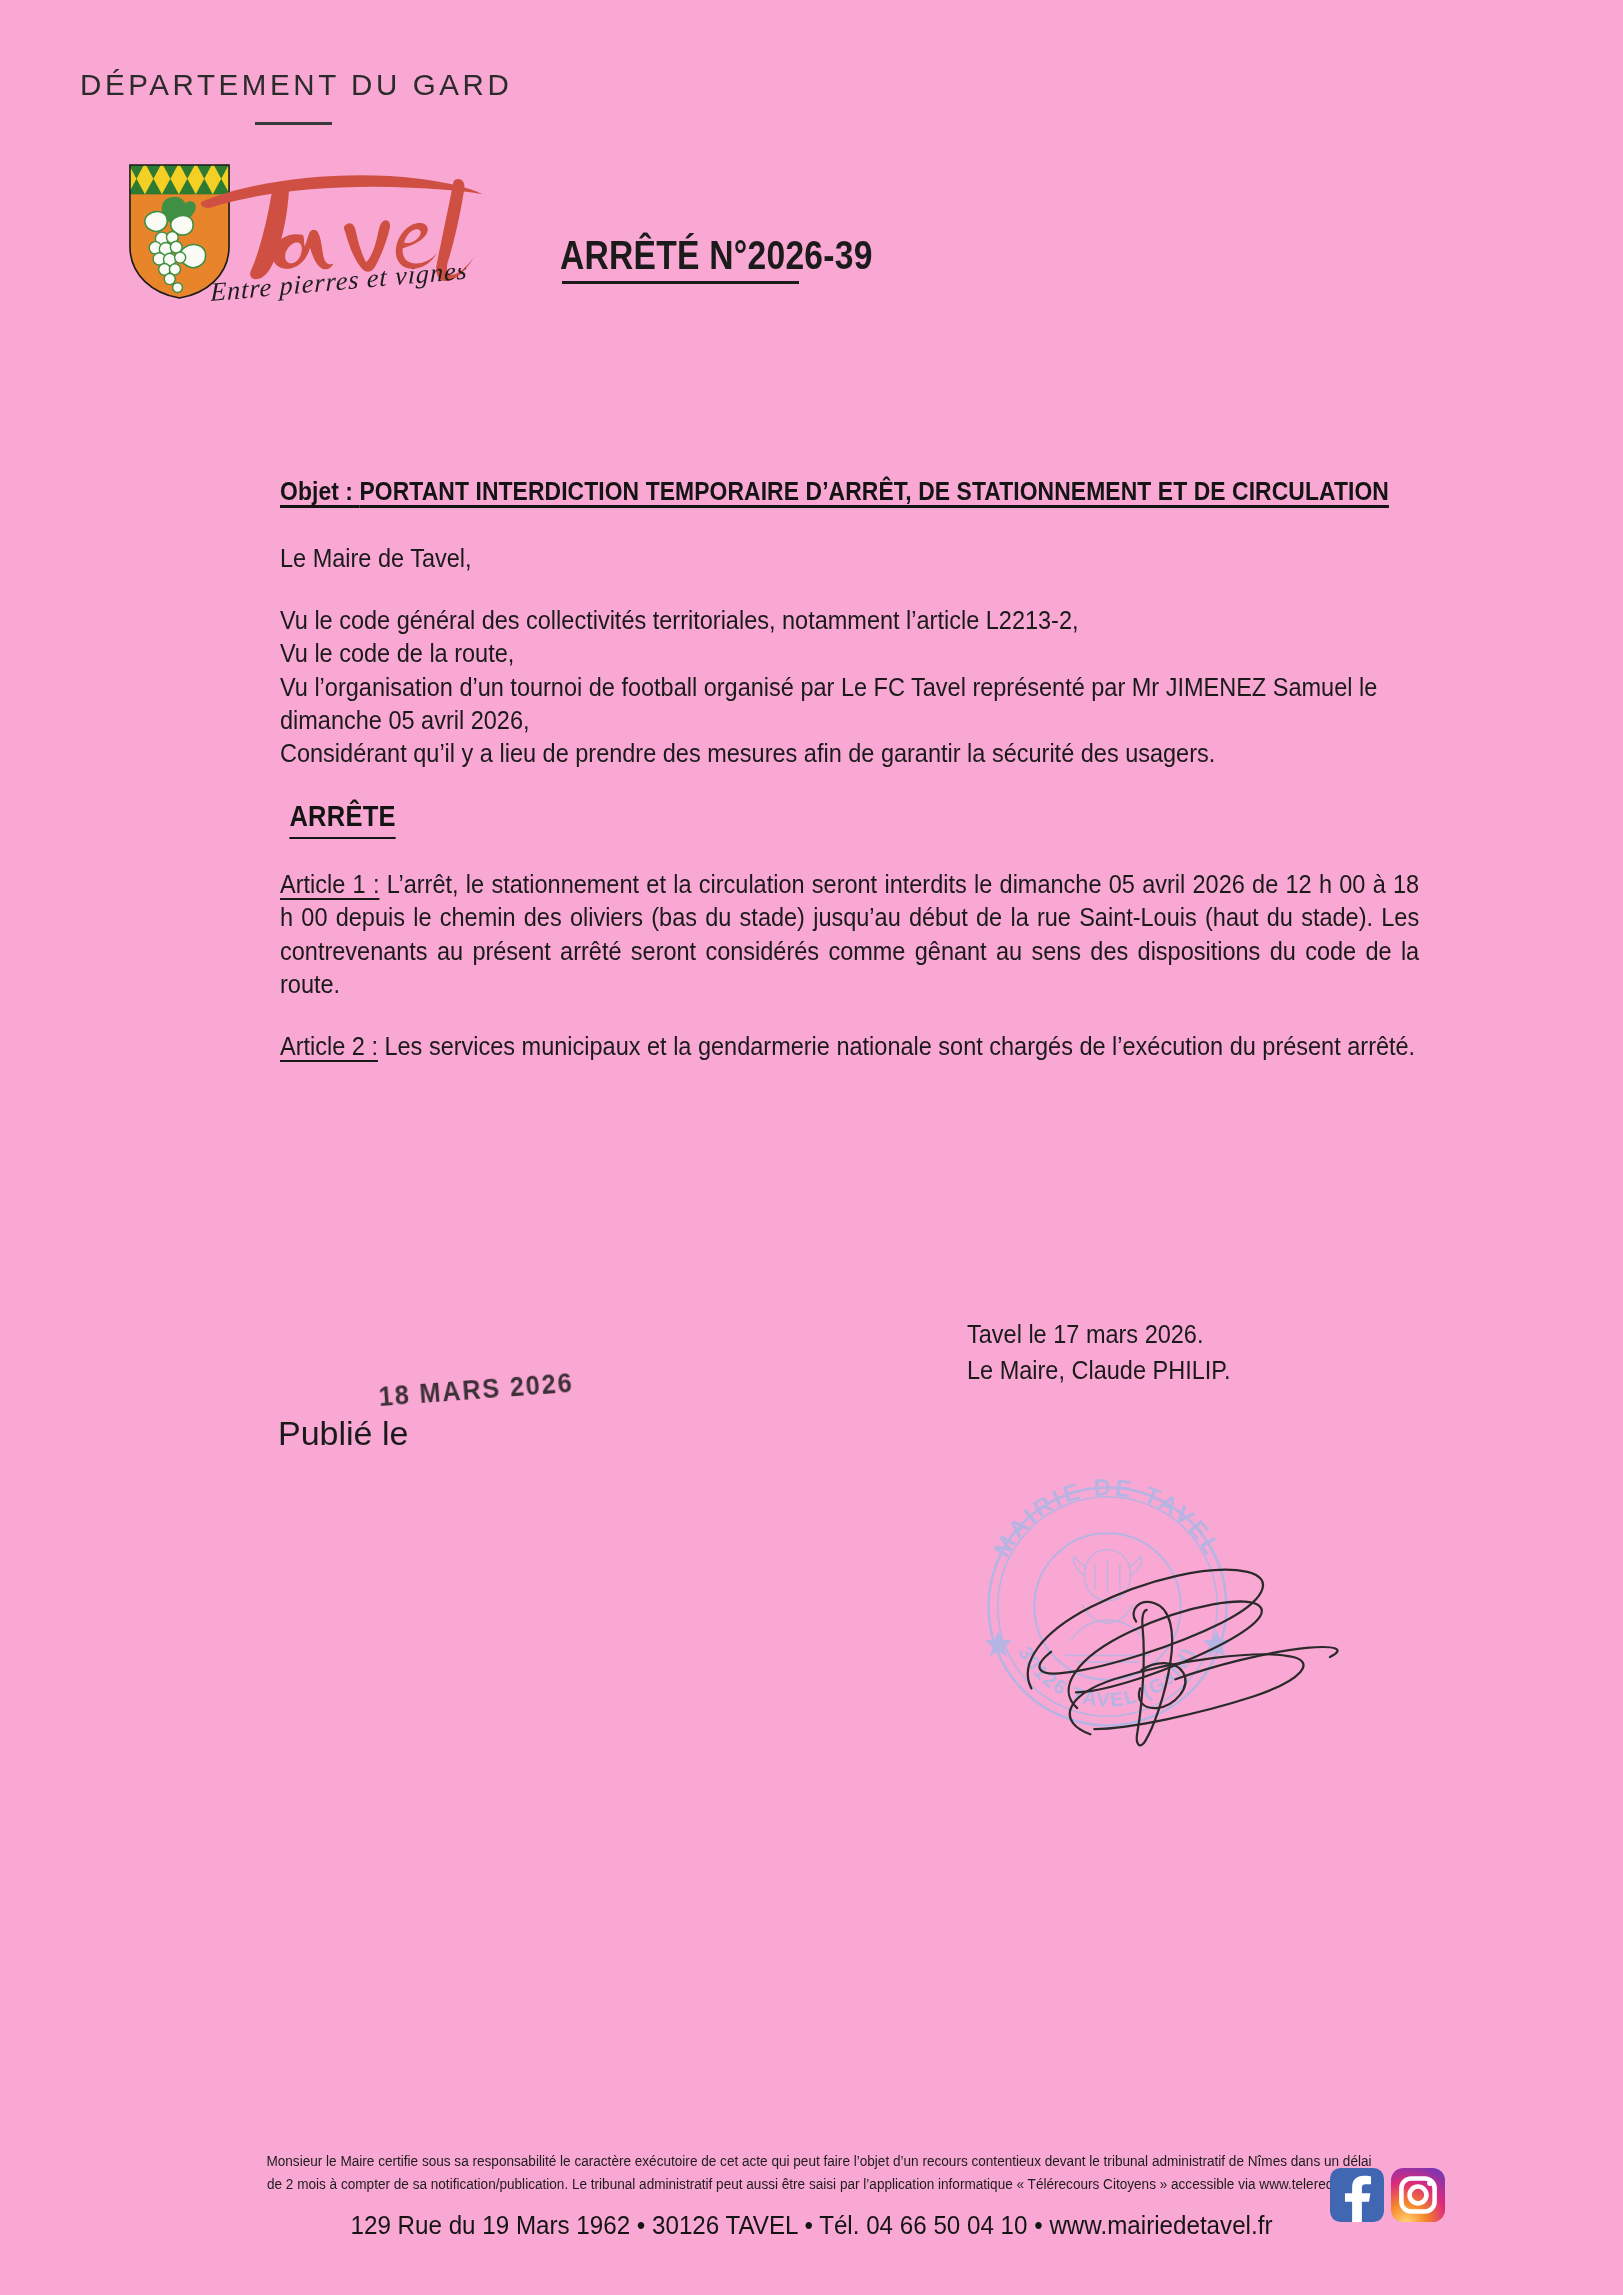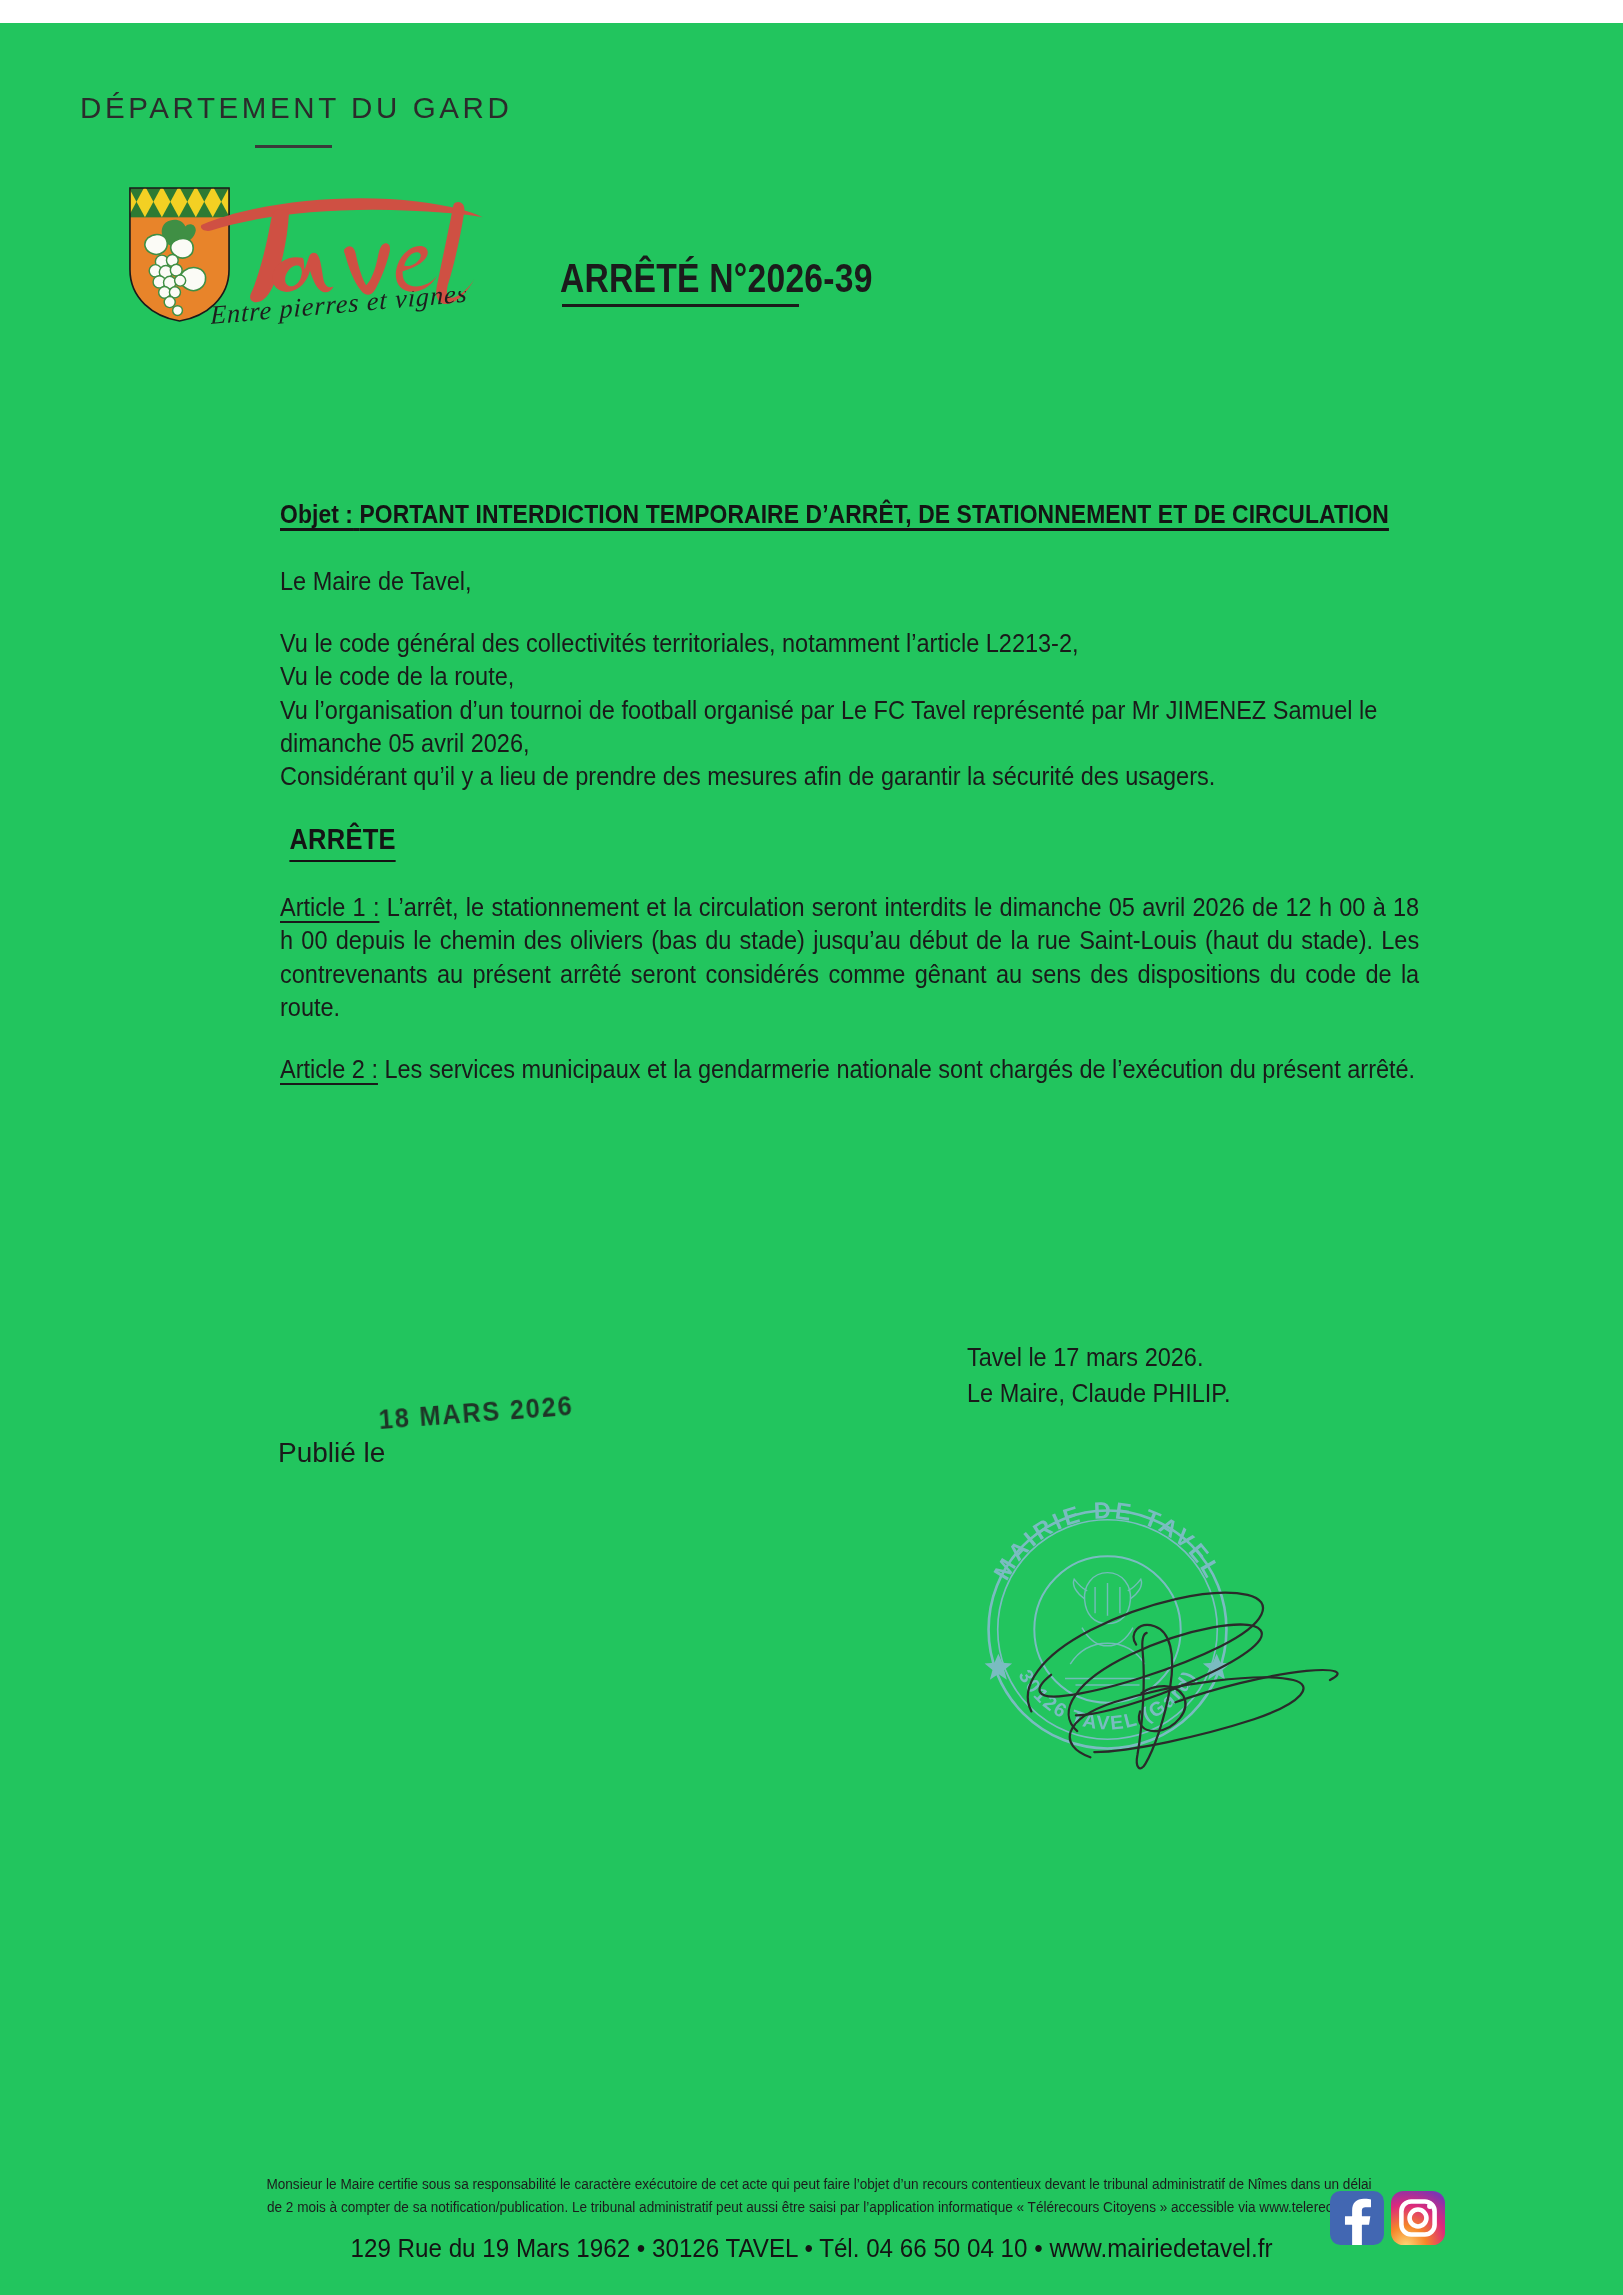--- a/index.html
+++ b/index.html
@@ -14,22 +14,21 @@
     position: relative;
     overflow: hidden;
     font-family: "Liberation Sans", sans-serif;
     color: #141414;
     -webkit-font-smoothing: antialiased;
   }
 
   .page {
     position: absolute;
     inset: 0;
-    background: #22c55e;
-    margin-top: 23px;
+    background: #f9a8d4;
   }
 
   
   .dept-line {
     position: absolute;
     left: 80px;
     top: 68px;
     font-family: "Liberation Sans", sans-serif;
     font-size: 29.5px;
     letter-spacing: 3.6px;
@@ -172,21 +171,21 @@
     color: #1a1a1a;
     transform: scaleX(0.94);
     transform-origin: left top;
   }
 
   .publie {
     position: absolute;
     left: 278px;
     top: 1414px;
     font-family: "Liberation Sans", sans-serif;
-    font-size: 28px;
+    font-size: 34px;
     color: #1a1a1a;
   }
 
   .stamp-date {
     position: absolute;
     left: 380px;
     top: 1381px;
     font-family: "Liberation Sans Narrow", "Liberation Sans", sans-serif;
     font-weight: 700;
     font-size: 27.5px;

